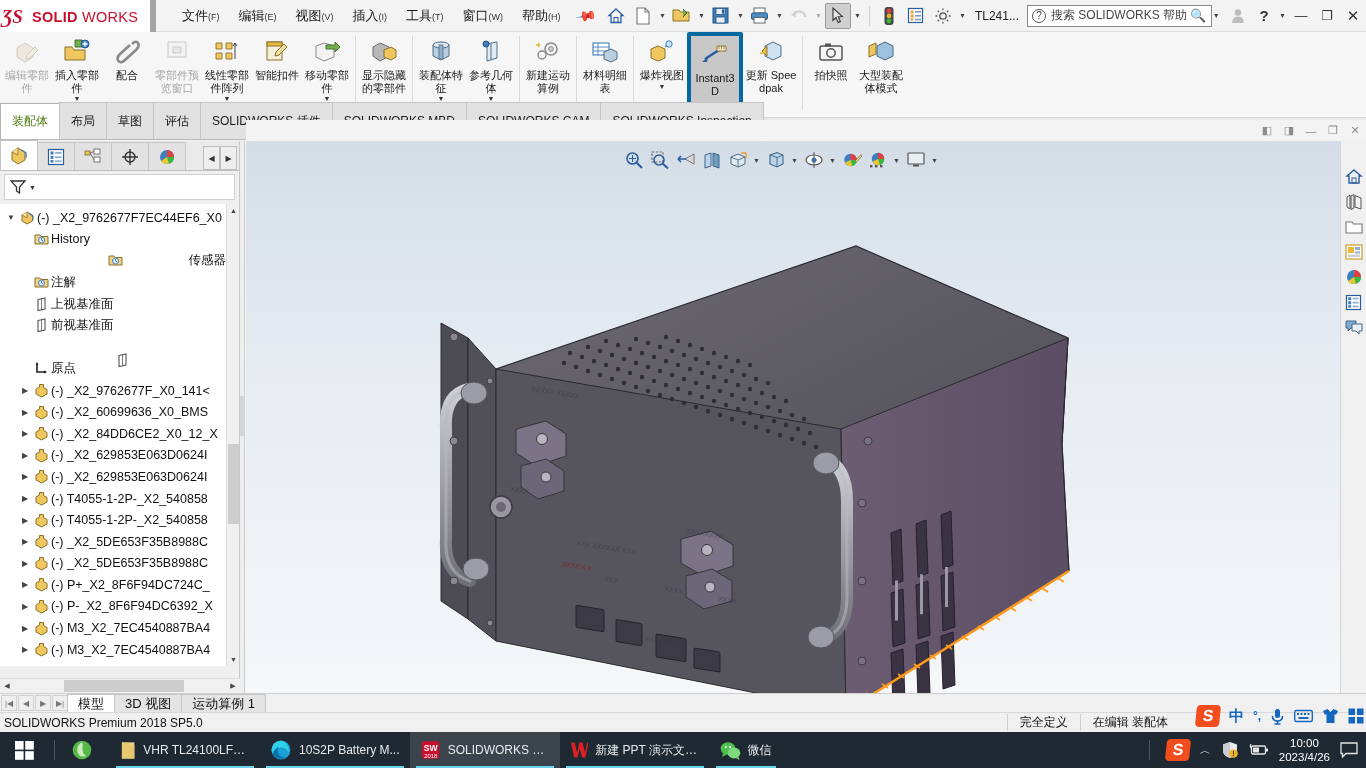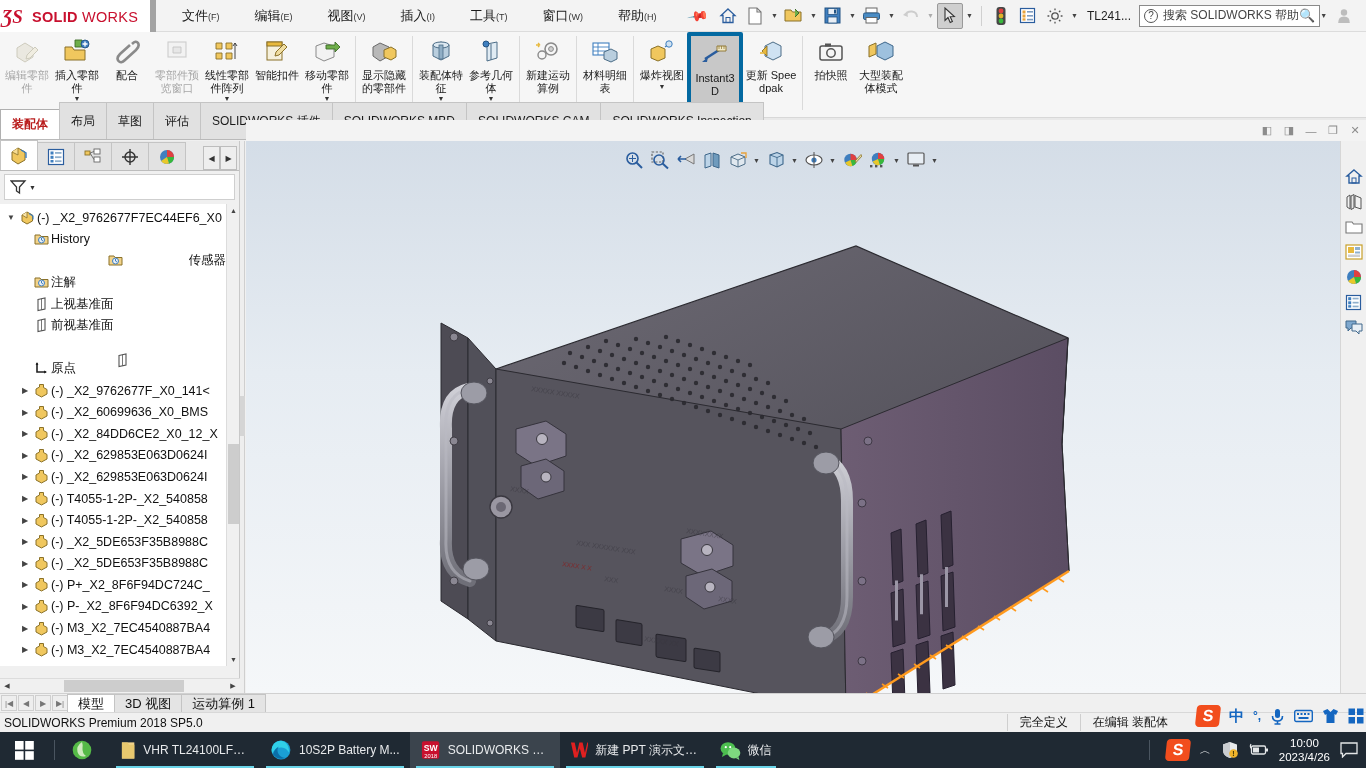--- a/index.html
+++ b/index.html
@@ -15,21 +15,21 @@
     position:absolute; left:0; top:0; width:1366px; height:32px;
     background:#f3f3f3; border-bottom:1px solid #dcdcdc;
     display:flex; align-items:center;
   }
   .sw-logo{
     width:160px; height:32px; background:#ffffff;
     border-right:6px solid #a3a3a3;
     display:flex; align-items:center; justify-content:center;
     position:relative;
   }
-  .menubar{ display:flex; align-items:center; margin-left:18px; gap:19px;}
+  .menubar{ display:flex; align-items:center; margin-left:18px; gap:3px;}
   .menu-item{
     font-size:13px; color:#1a1a1a; padding:5px 8px; white-space:nowrap;
   }
   .menu-item .mn{ font-size:9px; color:#333; }
   .pin-icon{ margin-left:6px; color:#1a6fb4; font-size:14px; transform:rotate(35deg); }
 
   .tb-sep{ width:1px; height:20px; background:#d0d0d0; margin:0 5px;}
   .tb-icons{ display:flex; align-items:center; margin-left:8px; gap:1px;}
   .tbtn{
     width:26px;height:26px; display:flex;align-items:center;justify-content:center;
@@ -80,21 +80,21 @@
   .cmdtabs{
     position:absolute; left:0; top:118px; width:1366px; height:22px;
     background:#e9e9e9; display:flex; align-items:flex-end;
     border-bottom:1px solid #b9b9b9;
   }
   .ctab{
     height:37px; padding:0 11px; font-size:12px; color:#1a1a1a;
     display:flex; align-items:center; border:1px solid #c4c4c4;
     border-bottom:none; background:#e1e1e1; margin-right:-1px;
   }
-  .ctab.sel{ background:#ffffff; color:#b91c1c; height:30px; border-color:#b0b0b0;font-weight:bold;}
+  .ctab.sel{ background:#ffffff; color:#4d7c0f; height:36px; border-color:#b0b0b0;}
 
   
   .leftpanel{
     position:absolute; left:0; top:141px; width:240px; height:552px;
     background:#f0f0f0; border-right:1px solid #c8c8c8;
   }
   .fmtabs{
     height:30px; display:flex; align-items:flex-end; background:#eaeaea;
     border-bottom:1px solid #bdbdbd;
   }

